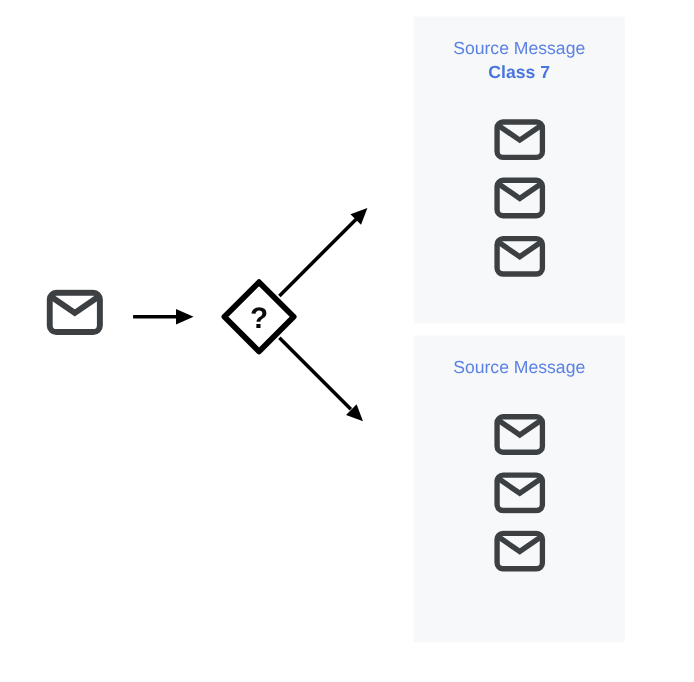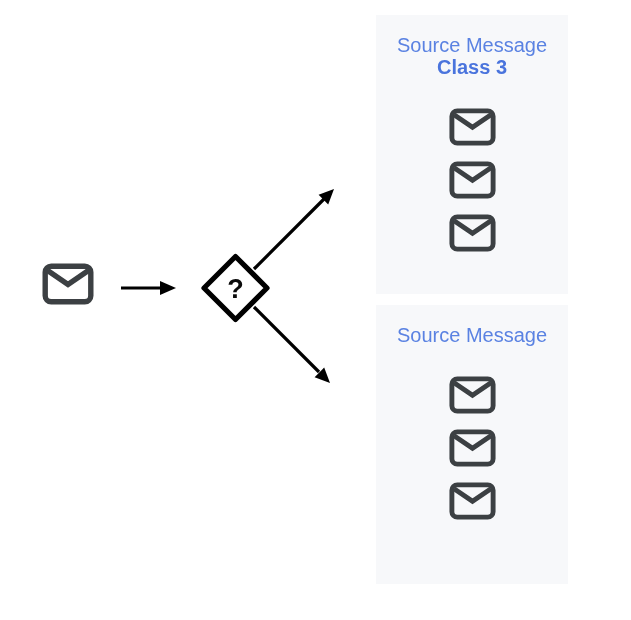--- a/index.html
+++ b/index.html
@@ -27,21 +27,21 @@
     left: 376px;
     width: 192px;
     height: 279px;
     background: #f7f8fa;
     text-align: center;
   }
   .panel-1 { top: 15px; }
   .panel-2 { top: 305px; }
   .panel-title {
     padding-top: 19px;
-    font-size: 20px;
+    font-size: 16px;
     line-height: 22px;
   }
   .title-line1 { display: block; color: #5a82e2; font-weight: normal; }
   .title-line2 { display: block; color: #4a74dd; font-weight: bold; }
   .mail-stack {
     margin-top: 30px;
     display: flex;
     flex-direction: column;
     align-items: center;
     gap: 15px;
@@ -76,21 +76,21 @@
   <div class="input-mail">
     <svg class="mail-svg" width="52" height="42" viewBox="0 0 26 21" xmlns="http://www.w3.org/2000/svg">
       <rect x="1.6" y="1.6" width="22.8" height="17.8" rx="3" fill="none" stroke="#3c4043" stroke-width="2.7"></rect>
       <path d="M2.8 3.7 L13 10.7 L23.2 3.7" fill="none" stroke="#3c4043" stroke-width="2.7"></path>
     </svg>
   </div>
 
   <div class="panel panel-1">
     <div class="panel-title">
       <span class="title-line1">Source Message</span>
-      <span class="title-line2">Class 3</span>
+      <span class="title-line2">Class 7</span>
     </div>
     <div class="mail-stack">
       <svg class="mail-svg" width="47" height="38" viewBox="0 0 26 21" xmlns="http://www.w3.org/2000/svg">
         <rect x="1.6" y="1.6" width="22.8" height="17.8" rx="3" fill="none" stroke="#3c4043" stroke-width="2.7"></rect>
         <path d="M2.8 3.7 L13 10.7 L23.2 3.7" fill="none" stroke="#3c4043" stroke-width="2.7"></path>
       </svg>
       <svg class="mail-svg" width="47" height="38" viewBox="0 0 26 21" xmlns="http://www.w3.org/2000/svg">
         <rect x="1.6" y="1.6" width="22.8" height="17.8" rx="3" fill="none" stroke="#3c4043" stroke-width="2.7"></rect>
         <path d="M2.8 3.7 L13 10.7 L23.2 3.7" fill="none" stroke="#3c4043" stroke-width="2.7"></path>
       </svg>

